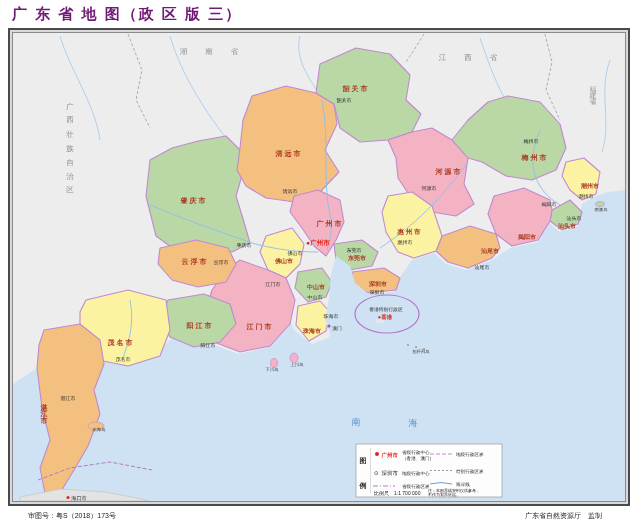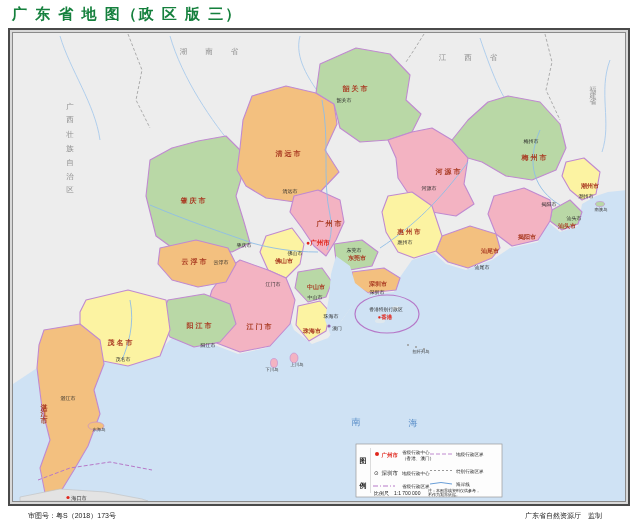--- a/index.html
+++ b/index.html
@@ -2,21 +2,21 @@
 <html><head>
 <meta charset="utf-8">
 <style>
   html,body{margin:0;padding:0;}
   body{
     width:640px;height:531px;position:relative;background:#ffffff;
     font-family:"Liberation Sans",sans-serif;overflow:hidden;
   }
   #map-title{
     position:absolute;left:12px;top:5px;font-size:15px;font-weight:700;
-    color:#15803d;letter-spacing:2px;white-space:nowrap;
+    color:#701a75;letter-spacing:2px;white-space:nowrap;
   }
   #frame-outer{
     position:absolute;left:8px;top:28px;width:622px;height:478px;
     border:2px solid #4a4a4a;box-sizing:border-box;background:#d9d9d9;
   }
   #frame-inner{
     position:absolute;left:12px;top:32px;width:614px;height:470px;
     border:1px solid #8a8a8a;box-sizing:border-box;background:#ededed;overflow:hidden;
   }
   #map-svg{position:absolute;left:13px;top:33px;}

